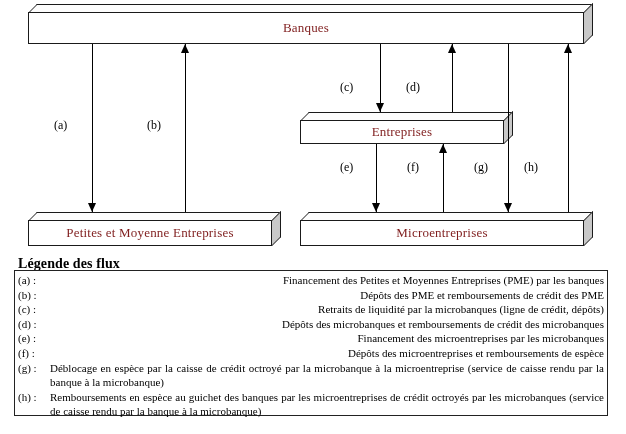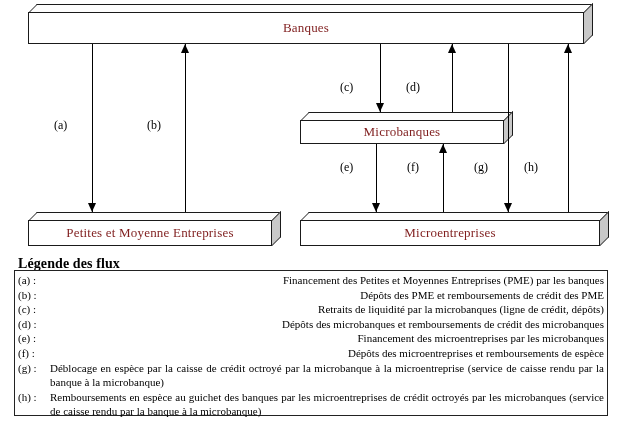--- a/index.html
+++ b/index.html
@@ -166,33 +166,33 @@
     <div class="side"></div>
     <div class="front">
       <span class="lbl">Banques</span>
     </div>
   </div>
 
   <div class="slab" style="left:300px; top:112px; width:204px; height:32px;">
     <div class="top"></div>
     <div class="side"></div>
     <div class="front">
-      <span class="lbl">Microbanques</span>
+      <span class="lbl">Entreprises</span>
     </div>
   </div>
 
   <div class="slab" style="left:28px; top:212px; width:244px; height:34px;">
     <div class="top"></div>
     <div class="side"></div>
     <div class="front">
       <span class="lbl">Petites et Moyenne Entreprises</span>
     </div>
   </div>
 
-  <div class="slab" style="left:300px; top:212px; width:284px; height:34px;padding-left:16px;">
+  <div class="slab" style="left:300px; top:212px; width:284px; height:34px;">
     <div class="top"></div>
     <div class="side"></div>
     <div class="front">
       <span class="lbl">Microentreprises</span>
     </div>
   </div>
 
   <div class="arrow down" style="left:88px; top:44px; height:168px;">
     <div class="shaft"></div>
     <div class="head"></div>

